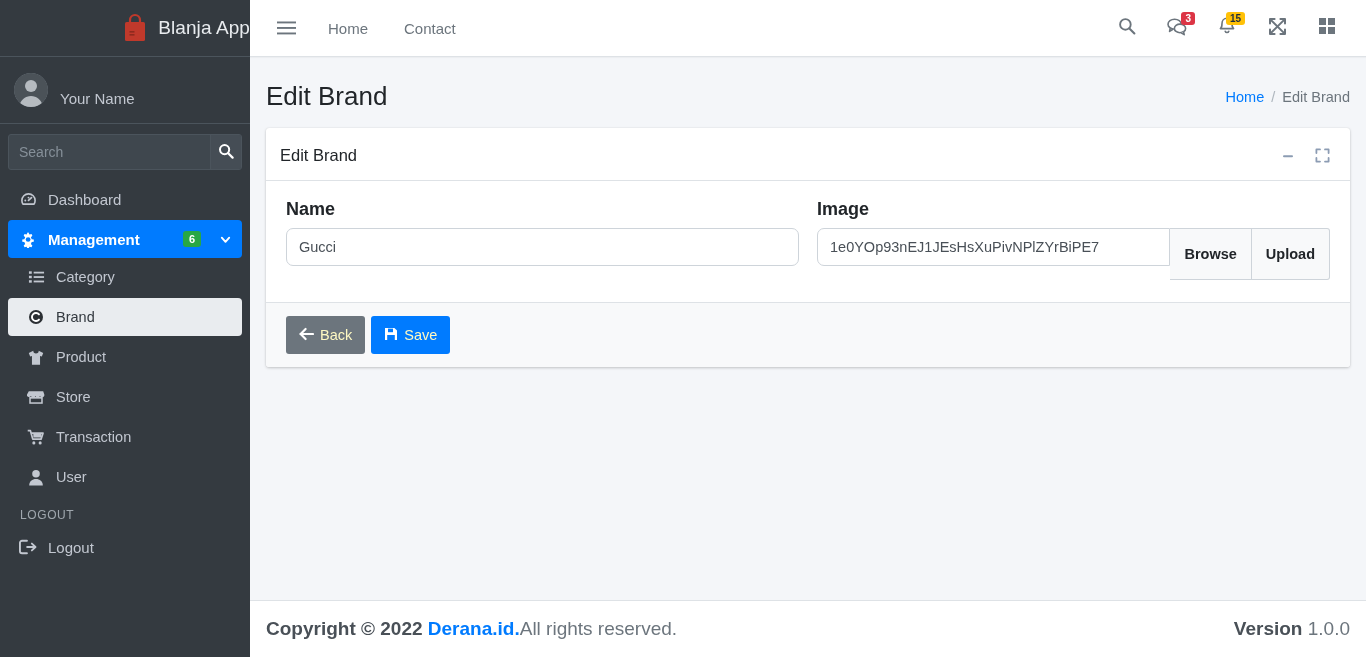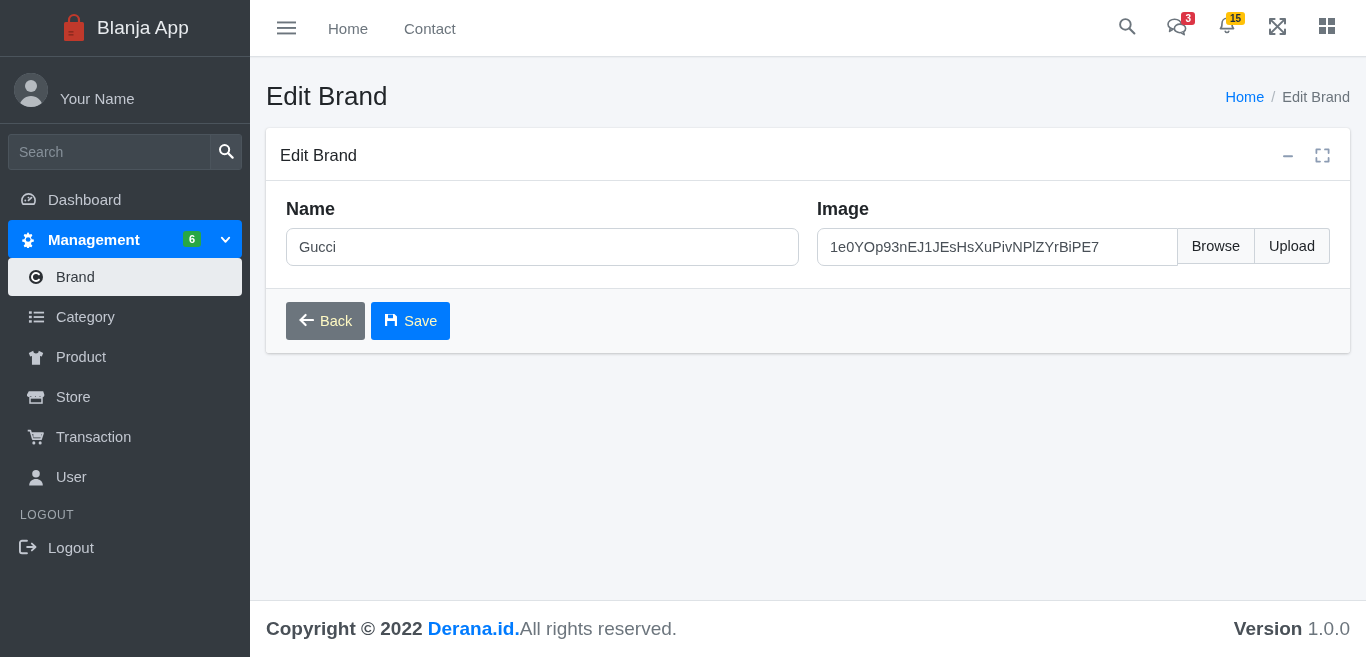--- a/index.html
+++ b/index.html
@@ -14,21 +14,21 @@
   
   .sidebar {
     width: 250px; height: 657px;
     background: #343a40;
     flex: 0 0 250px;
     display: flex; flex-direction: column;
     position: relative; z-index: 5;
   }
   .brand-link {
     height: 57px;
-    display: flex; align-items: center; justify-content: center;
+    display: flex; align-items: center; justify-content: flex-end;
     gap: 10px;
     border-bottom: 1px solid #4b545c;
     text-decoration: none;
   }
   .brand-logo { width: 26px; height: 30px; display: block; }
   .brand-text {
     color: #e9ecef; font-size: 19px; font-weight: 400;
     letter-spacing: .1px;
   }
   .user-panel {
@@ -163,24 +163,25 @@
     padding: 0 12px; font-size: 14.5px; color: #495057;
     outline: none; background: #fff;
     font-family: "Liberation Sans", sans-serif;
   }
   .input-group { display: flex; }
   .input-group .form-control {
     border-top-right-radius: 0; border-bottom-right-radius: 0;
   }
   .input-group-append { display: flex; }
   .btn-append {
-    height: 36px; padding: 0 14px;
+    height: 52px; padding: 0 14px;
     background: #f8f9fa; border: 1px solid #ced4da; border-left: 0;
     color: #212529; font-size: 14.5px; cursor: pointer;
     font-family: "Liberation Sans", sans-serif;
+    font-weight: bold;
   }
   .btn-append:last-child { border-top-right-radius: 3px; border-bottom-right-radius: 3px; }
 
   .card-footer {
     background: #f8f9fa;
     border-top: 1px solid #dee2e6;
     padding: 13px 20px;
     display: flex; gap: 6px;
     border-bottom-left-radius: 3px; border-bottom-right-radius: 3px;
   }
@@ -276,44 +277,44 @@
           <span>Management</span>
           <span class="badge-count">6</span>
           <span class="chev">
             <svg width="13" height="13" viewBox="0 0 14 14">
               <polyline points="3,5 7,9.5 11,5" fill="none" stroke="#fff" stroke-width="2" stroke-linecap="round" stroke-linejoin="round"></polyline>
             </svg>
           </span>
         </a>
 
         <ul class="nav-sub">
-          <li class="nav-item">
-            <a class="nav-link sub-active">
-              <span class="ic">
-                <svg width="16" height="16" viewBox="0 0 16 16">
-                  <circle cx="8" cy="8" r="7" fill="#2b2f33"></circle>
-                  <path d="M11 5.4A4 4 0 1 0 11 10.6" fill="none" stroke="#fff" stroke-width="1.9" stroke-linecap="round"></path>
-                </svg>
-              </span>
-              <span>Brand</span>
-            </a>
-          </li>
           <li class="nav-item">
             <a class="nav-link">
               <span class="ic">
                 <svg width="17" height="16" viewBox="0 0 18 16">
                   <rect x="1" y="2" width="3" height="2.6" fill="#c2c7d0"></rect>
                   <rect x="1" y="6.7" width="3" height="2.6" fill="#c2c7d0"></rect>
                   <rect x="1" y="11.4" width="3" height="2.6" fill="#c2c7d0"></rect>
                   <rect x="6" y="2.4" width="11" height="1.9" fill="#c2c7d0"></rect>
                   <rect x="6" y="7.1" width="11" height="1.9" fill="#c2c7d0"></rect>
                   <rect x="6" y="11.8" width="11" height="1.9" fill="#c2c7d0"></rect>
                 </svg>
               </span>
               <span>Category</span>
+            </a>
+          </li>
+          <li class="nav-item">
+            <a class="nav-link sub-active">
+              <span class="ic">
+                <svg width="16" height="16" viewBox="0 0 16 16">
+                  <circle cx="8" cy="8" r="7" fill="#2b2f33"></circle>
+                  <path d="M11 5.4A4 4 0 1 0 11 10.6" fill="none" stroke="#fff" stroke-width="1.9" stroke-linecap="round"></path>
+                </svg>
+              </span>
+              <span>Brand</span>
             </a>
           </li>
           <li class="nav-item">
             <a class="nav-link">
               <span class="ic">
                 <svg width="18" height="17" viewBox="0 0 20 18">
                   <path d="M7 1.5L2 4l1.5 4 2-0.8V17h9V7.2l2 .8L18 4l-5-2.5a3 3 0 0 1-6 0z" fill="#c2c7d0"></path>
                 </svg>
               </span>
               <span>Product</span>

